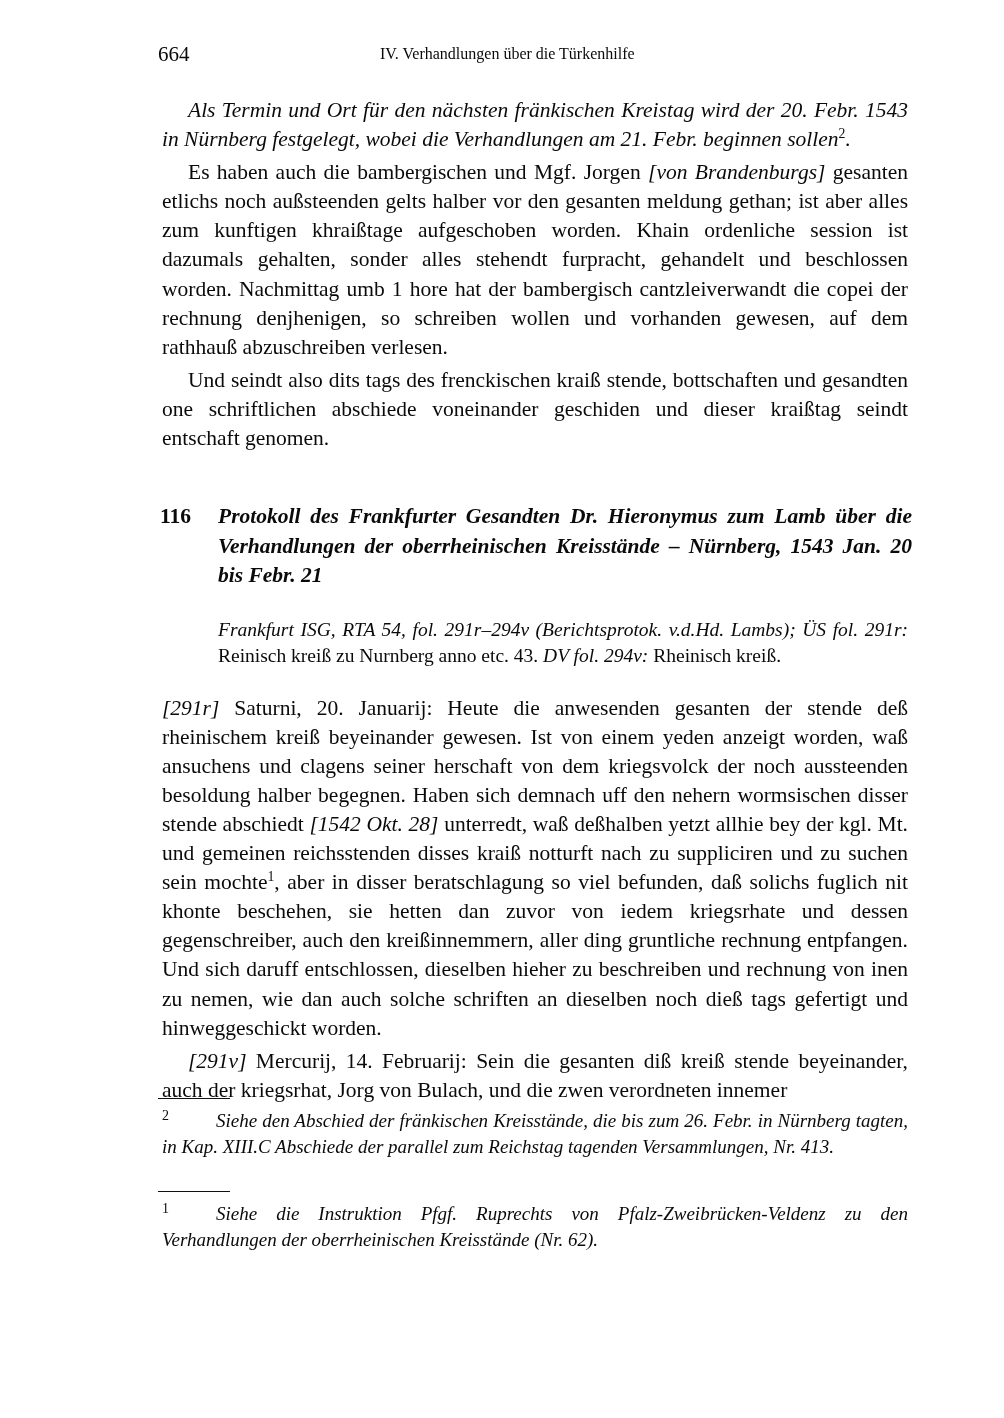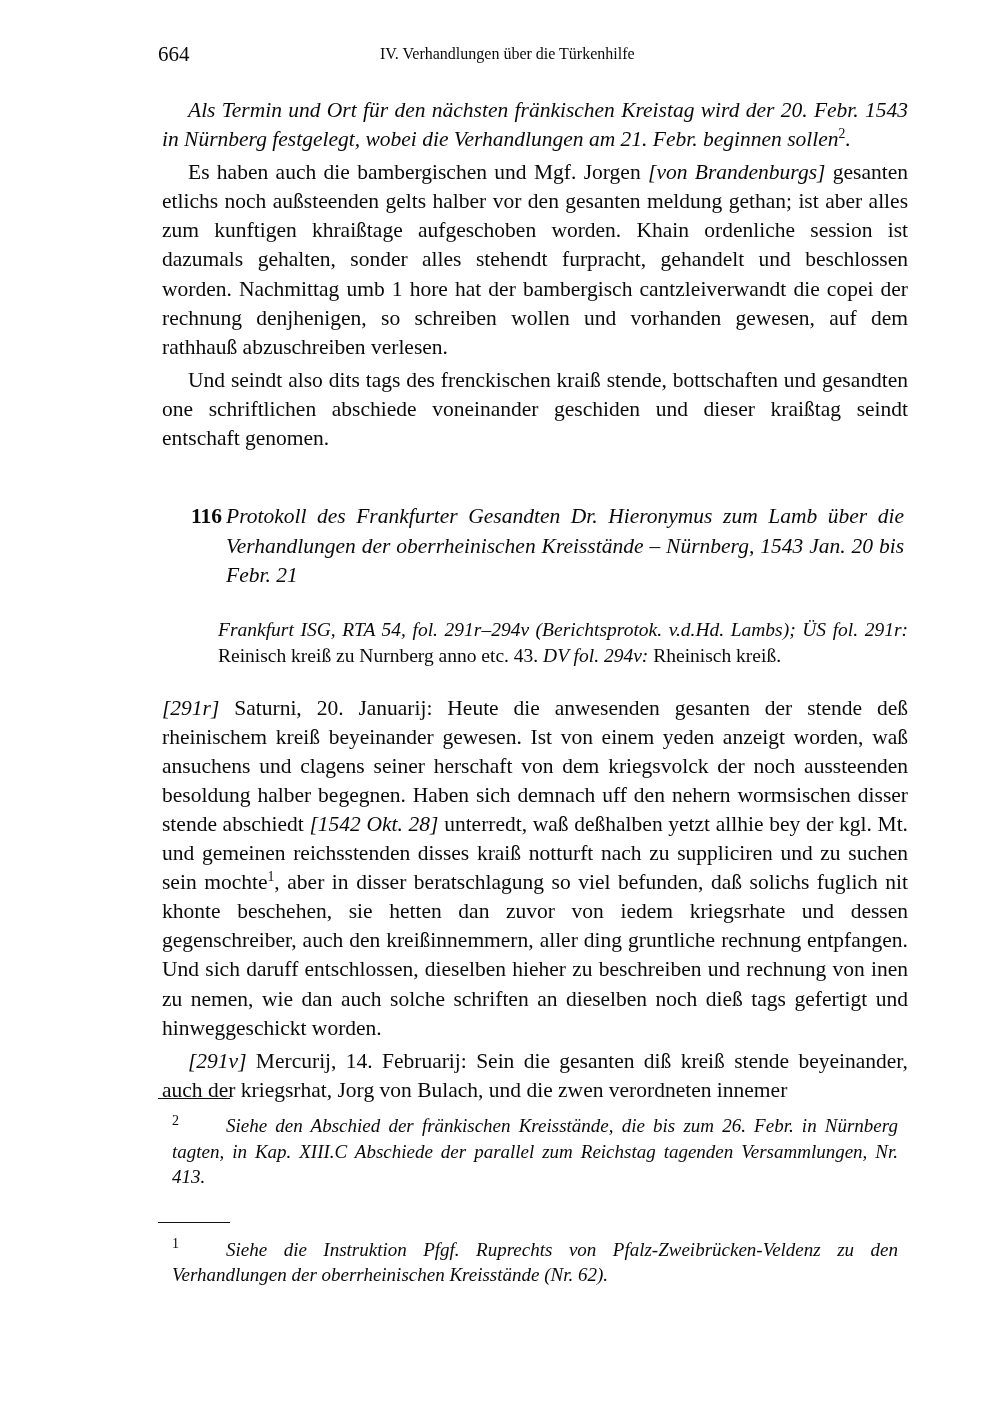--- a/index.html
+++ b/index.html
@@ -70,29 +70,28 @@
     margin-top: 49px;
     padding-left: 60px;
   }
   .doc-num {
     position: absolute;
     left: 2px;
     top: 0;
     font-size: 21.5px;
     font-weight: bold;
     line-height: 29.5px;
-    margin-left: 31px;
   }
   .doc-title {
     font-size: 21.5px;
-    font-weight: normal;
+    font-weight: bold;
     font-style: italic;
     line-height: 29.5px;
     text-align: justify;
-    margin: 8px;
+    margin: 0;
   }
 
   
   .citation {
     margin-top: 26px;
     margin-left: 60px;
     font-size: 19.5px;
     line-height: 26.5px;
     text-align: justify;
   }
@@ -112,21 +111,21 @@
     width: 72px;
     height: 0;
     border-top: 1.4px solid #111;
     margin: 0 0 9px 0;
   }
   .fn {
     font-size: 19px;
     line-height: 25.6px;
     font-style: italic;
     text-align: justify;
-    margin: 14px;
+    margin: 4px;
     text-indent: 0;
   }
   .fn-marker {
     display: inline-block;
     width: 54px;
     text-indent: 0;
     font-style: normal;
     font-size: 14px;
     vertical-align: super;
     line-height: 0;

